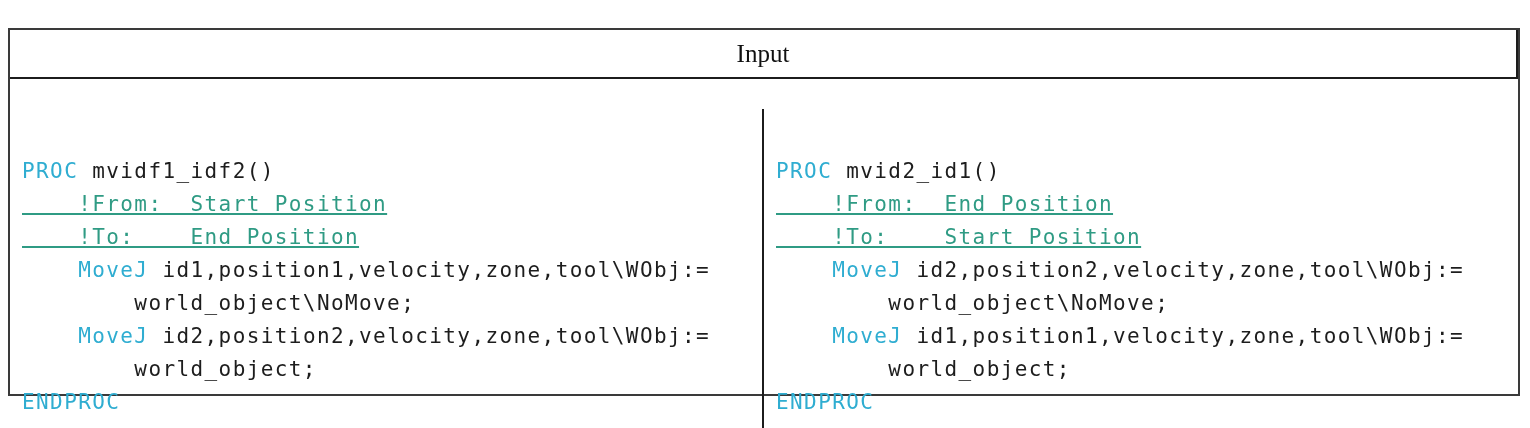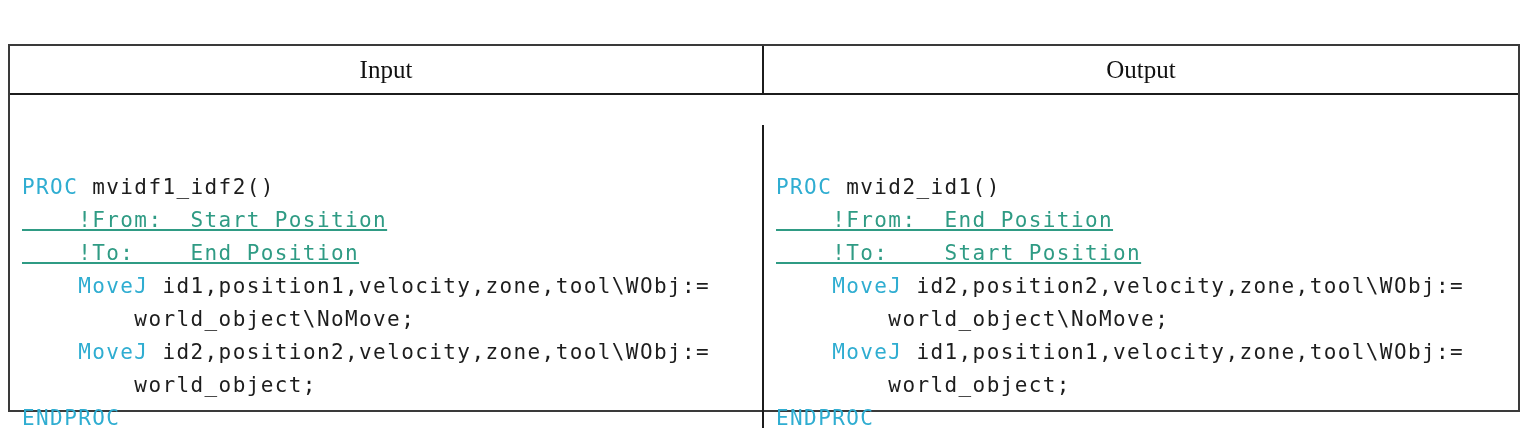--- a/index.html
+++ b/index.html
@@ -10,21 +10,21 @@
   .page {
     position: relative;
     width: 1530px;
     height: 428px;
     background: #ffffff;
     font-family: "Liberation Serif", serif;
   }
   .cmp-table {
     position: absolute;
     left: 8px;
-    top: 44px;
+    top: 28px;
     width: 1512px;
     height: 368px;
     border: 2px solid #3a3a3a;
     box-sizing: border-box;
     background: #ffffff;
   }
   .header-row {
     display: flex;
     height: 49px;
     border-bottom: 2px solid #1c1c1c;
@@ -72,21 +72,20 @@
   .tok-keyword { color: var(--keyword, #2aabcf); }
   .tok-comment { color: var(--comment, #2f9b84); text-decoration: underline; }
 </style>
 </head>
 <body>
 
 <div class="page">
   <div class="cmp-table">
     <div class="header-row">
       <div class="header-cell first">Input</div>
-      <div class="header-cell">Output</div>
     </div>
     <div class="body-row">
       <div class="body-cell first">
         <pre class="code"><div class="code-line"><span class="tok-keyword">PROC</span><span class="tok-plain"> mvidf1_idf2()</span></div><div class="code-line"><span class="tok-comment">    !From:  Start Position</span></div><div class="code-line"><span class="tok-comment">    !To:    End Position</span></div><div class="code-line"><span class="tok-plain">    </span><span class="tok-keyword">MoveJ</span><span class="tok-plain"> id1,position1,velocity,zone,tool\WObj:=</span></div><div class="code-line"><span class="tok-plain">        world_object\NoMove;</span></div><div class="code-line"><span class="tok-plain">    </span><span class="tok-keyword">MoveJ</span><span class="tok-plain"> id2,position2,velocity,zone,tool\WObj:=</span></div><div class="code-line"><span class="tok-plain">        world_object;</span></div><div class="code-line"><span class="tok-keyword">ENDPROC</span></div></pre>
       </div>
       <div class="body-cell">
         <pre class="code"><div class="code-line"><span class="tok-keyword">PROC</span><span class="tok-plain"> mvid2_id1()</span></div><div class="code-line"><span class="tok-comment">    !From:  End Position</span></div><div class="code-line"><span class="tok-comment">    !To:    Start Position</span></div><div class="code-line"><span class="tok-plain">    </span><span class="tok-keyword">MoveJ</span><span class="tok-plain"> id2,position2,velocity,zone,tool\WObj:=</span></div><div class="code-line"><span class="tok-plain">        world_object\NoMove;</span></div><div class="code-line"><span class="tok-plain">    </span><span class="tok-keyword">MoveJ</span><span class="tok-plain"> id1,position1,velocity,zone,tool\WObj:=</span></div><div class="code-line"><span class="tok-plain">        world_object;</span></div><div class="code-line"><span class="tok-keyword">ENDPROC</span></div></pre>
       </div>
     </div>
   </div>

